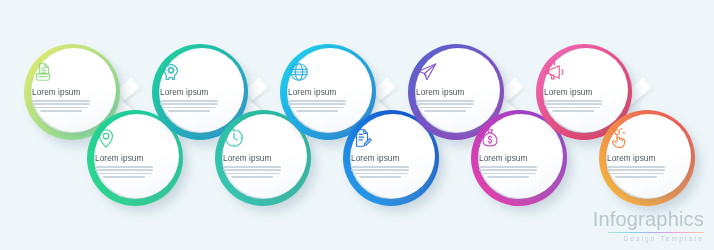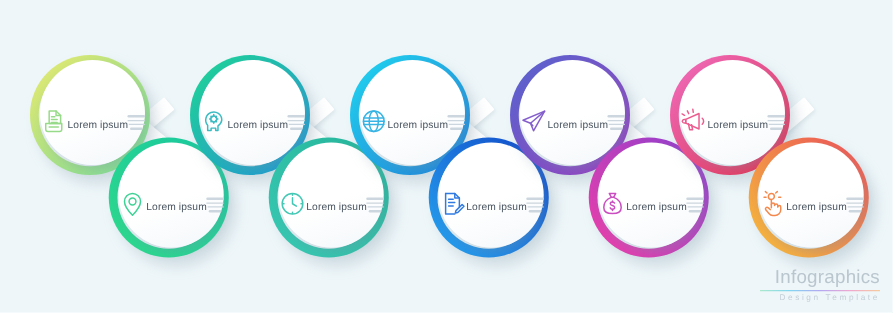--- a/index.html
+++ b/index.html
@@ -56,22 +56,21 @@
   }
   .node .disc {
     position: absolute;
     left: 8px; top: 4px;
     width: 84px; height: 84px;
     border-radius: 50%;
     background: linear-gradient(160deg,#ffffff 0%,#ffffff 55%,#f3f7fa 100%);
     box-shadow: 2px 4px 7px rgba(120,148,166,0.30);
     z-index: 5;
     display: flex;
-    flex-direction: row;
-    align-items: center;
+    flex-direction: column;
     justify-content: flex-start;
     padding-top: 13px;
   }
   .node .ico {
     width: 22px; height: 22px;
     display: block;
     opacity: .92;
   }
   .node .ico svg { width: 22px; height: 22px; display: block; }
   .node .ttl {
@@ -101,21 +100,21 @@
   .node .body i:nth-child(4){ width: 72%; }
 
   
   #brand {
     position: absolute;
     right: 10px; bottom: 8px;
     text-align: right;
     z-index: 9;
   }
   #brand .big {
-    font-size: 15px;
+    font-size: 20px;
     color: #b9c6ce;
     letter-spacing: .2px;
     line-height: 1.05;
   }
   #brand .rule {
     height: 1.5px;
     width: 96px;
     margin: 2px 0 2px auto;
     background: linear-gradient(90deg,#9fe6c4,#6fd0ef,#a99bf0,#f09ac8,#f7c48a);
     opacity: .85;

